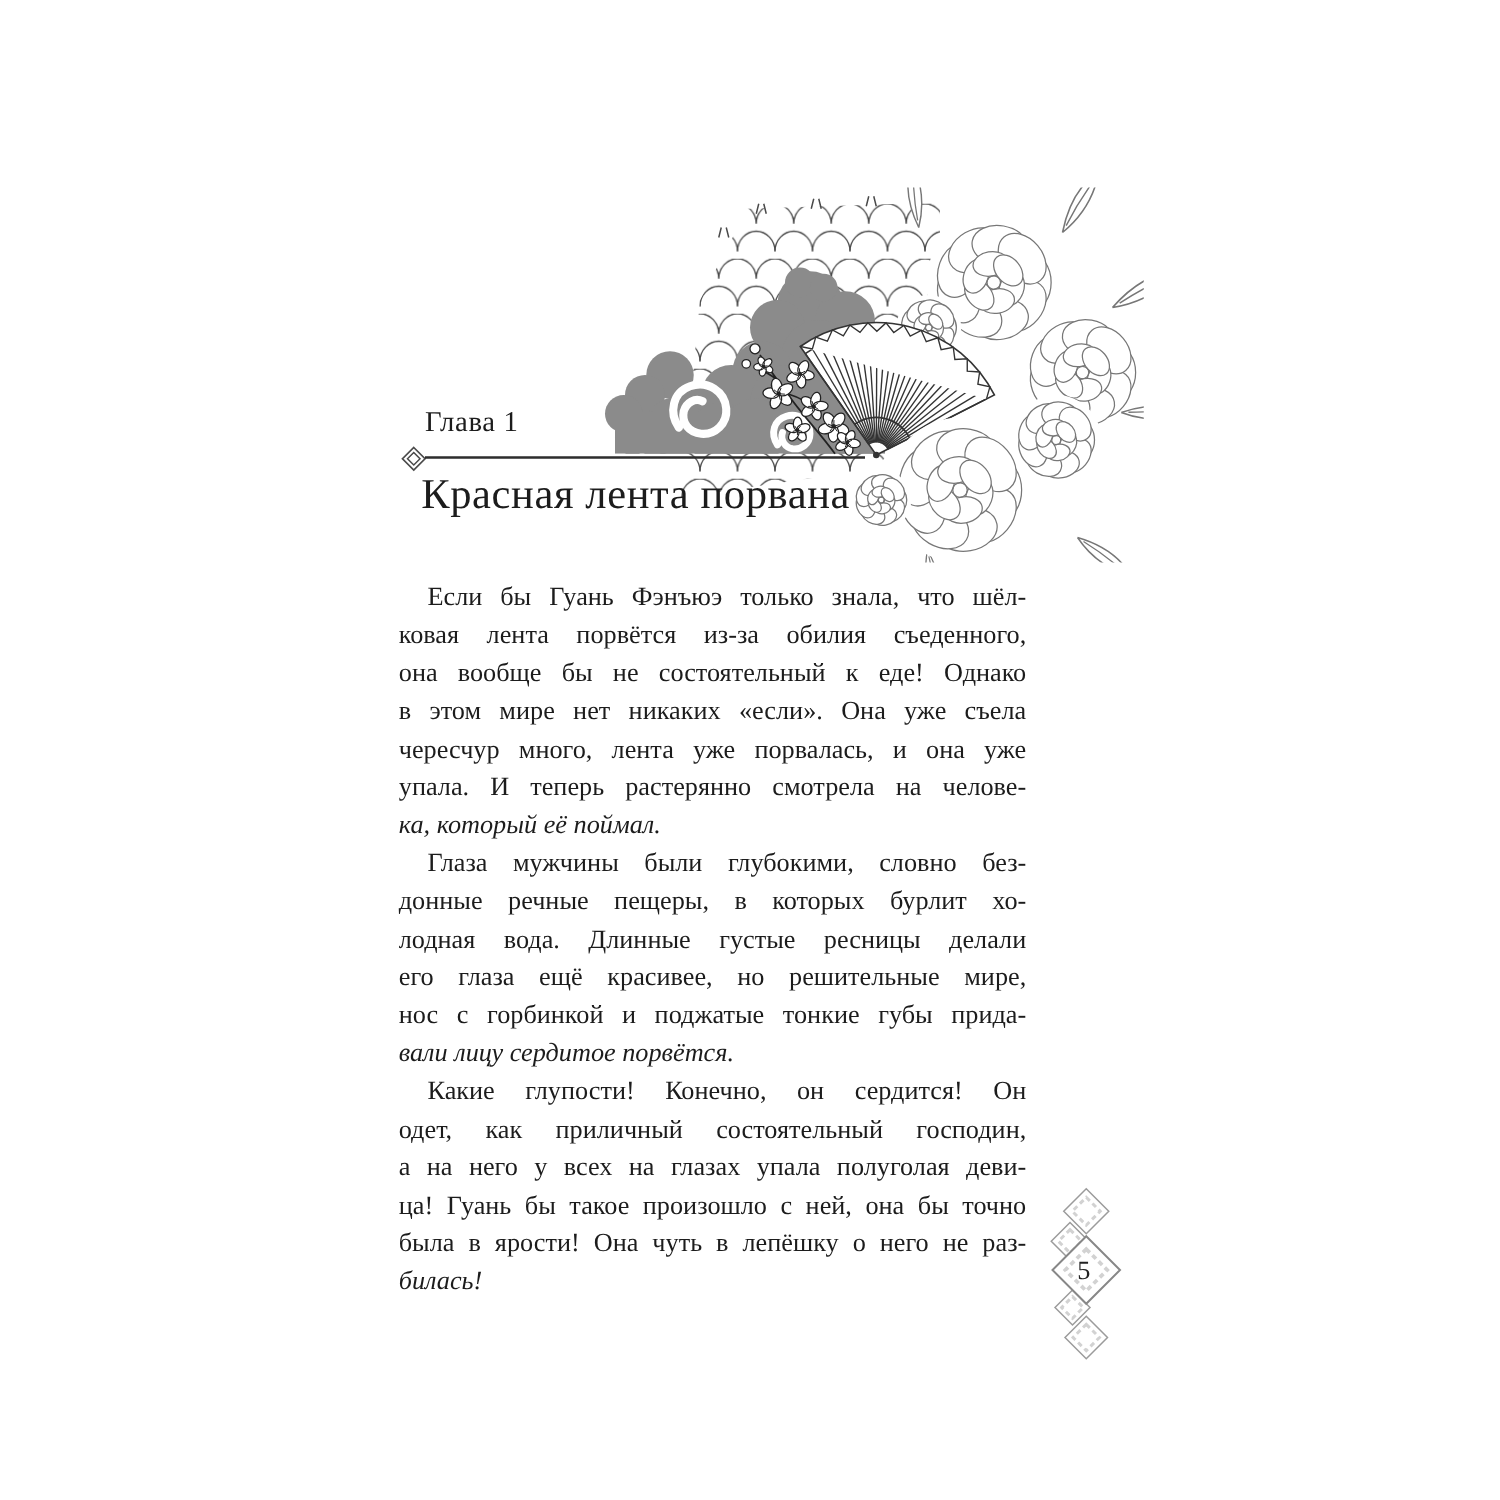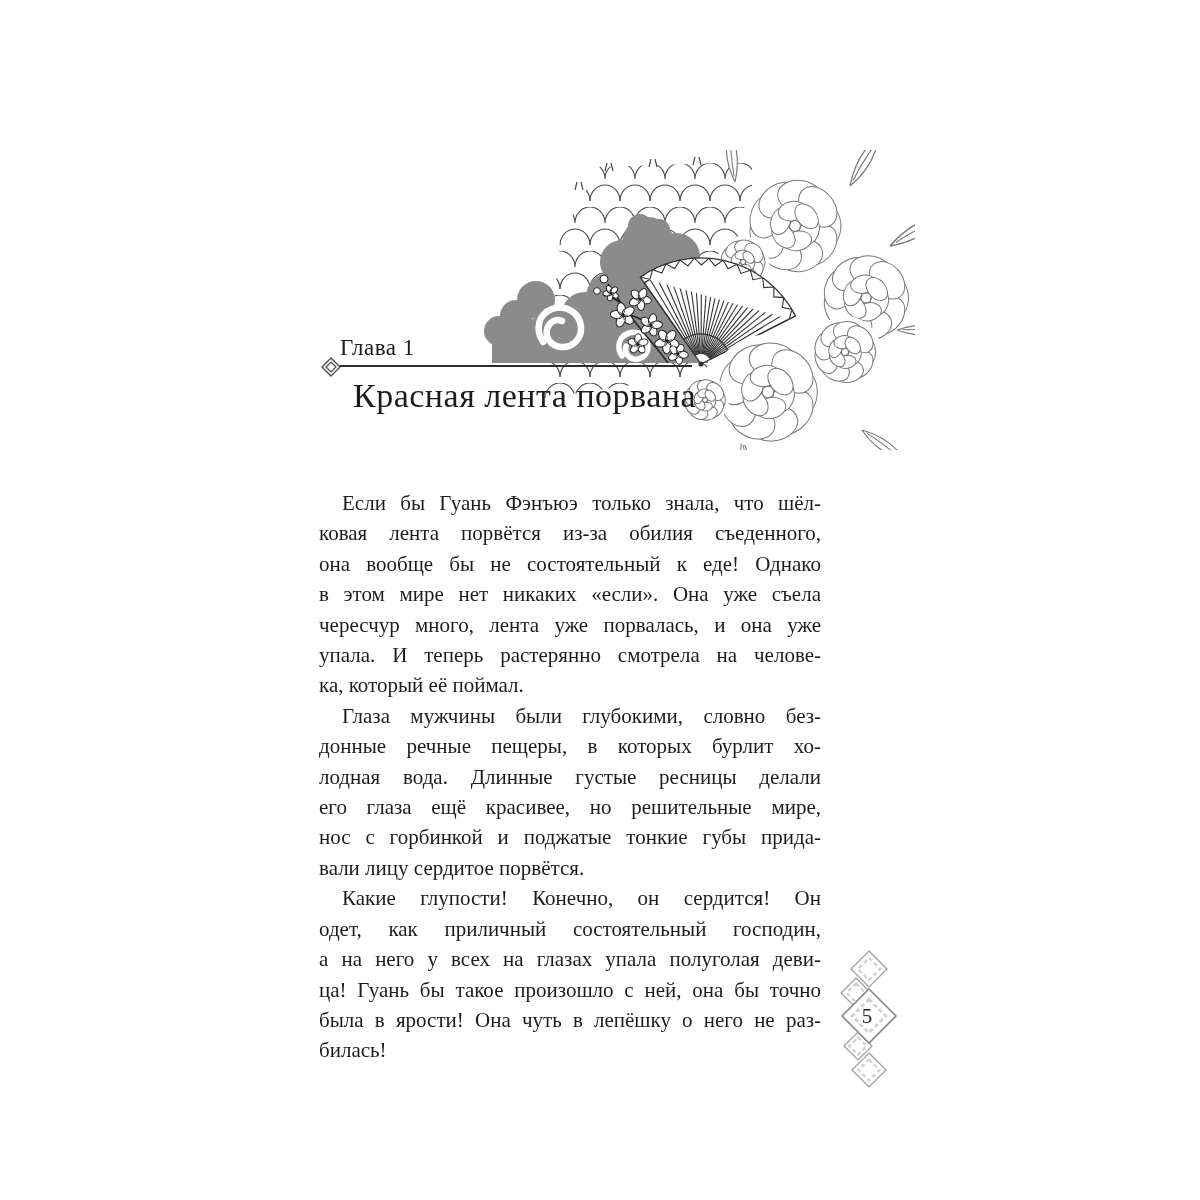--- a/index.html
+++ b/index.html
@@ -2,35 +2,35 @@
 <html><head>
 <meta charset="utf-8">
 <style>
   html,body{margin:0;padding:0;}
   body{
     width:1200px;height:1200px;background:#ffffff;overflow:hidden;position:relative;
     font-family:"Liberation Serif","DejaVu Serif",serif;color:#1c1c1c;
   }
   .abs{position:absolute;}
   .chapter-label{
-    left:340px;top:333px;font-size:23px;line-height:30px;letter-spacing:.5px;
+    left:340px;top:323px;font-size:23px;line-height:30px;letter-spacing:.5px;
   }
   .chapter-rule{
     left:340px;top:365px;width:352px;height:2px;background:#2d2d2d;
   }
   .chapter-title{
-    left:353px;top:376px;font-size:34px;line-height:40px;letter-spacing:.5px;
+    left:337px;top:376px;font-size:34px;line-height:40px;letter-spacing:.5px;
   }
   .body-text{
-    left:319px;top:488px;width:502px;font-size:21px;
+    left:319px;top:462px;width:502px;font-size:21px;
   }
   .line{
     line-height:30.4px;text-align:justify;text-align-last:justify;white-space:normal;
   }
-  .line.last{text-align:left;text-align-last:left;}
+  .line.last{text-align:left;text-align-last:left;font-style:italic;}
   .line.first{text-indent:23px;}
   svg{display:block;}
   #illu{left:470px;top:150px;}
   #orn{left:833px;top:942px;}
   #chap-dia{left:319px;top:355px;}
 </style>
 </head>
 <body>
 
 <svg id="illu" class="abs" width="445" height="300" viewBox="470 150 445 300">

